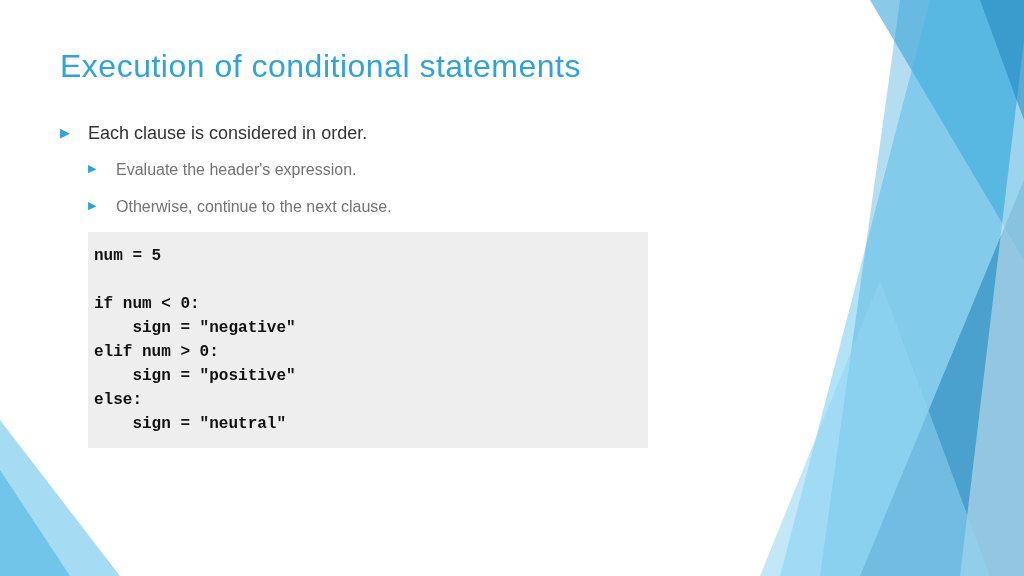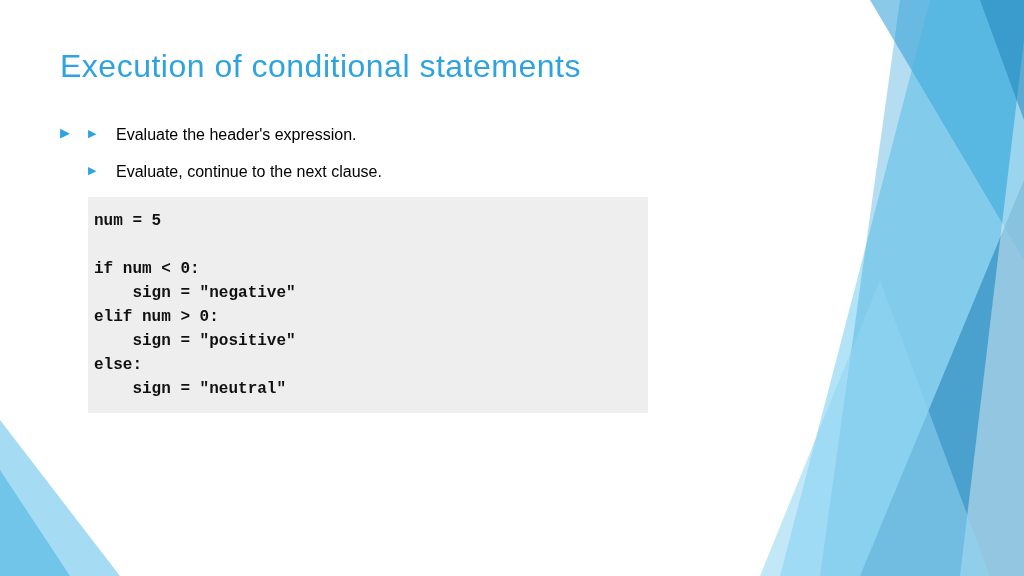--- a/index.html
+++ b/index.html
@@ -4,21 +4,21 @@
 <style>
   * { margin: 0; padding: 0; box-sizing: border-box; }
   html, body { width: 1024px; height: 576px; overflow: hidden; font-family: "Trebuchet MS", "Lucida Sans", Verdana, sans-serif; background: #fff; position: relative; }
   .slide { position: relative; width: 1024px; height: 576px; padding: 48px 60px 30px 60px; }
   .deco { position: absolute; inset: 0; pointer-events: none; overflow: hidden; }
   h1.title { color: #2fa3e0; font-weight: 400; font-size: 32px; letter-spacing: 0.5px; margin-bottom: 38px; }
   ul.lvl1 { list-style: none; }
   ul.lvl1 > li { position: relative; padding-left: 28px; color: #333; font-size: 18px; margin-bottom: 14px; }
   ul.lvl1 > li::before { content: "▶"; position: absolute; left: 0; top: 2px; color: #2fa3e0; font-size: 13px; }
   ul.lvl2 { list-style: none; margin-top: 14px; }
-  ul.lvl2 > li { position: relative; padding-left: 28px; color: #000000; font-size: 16px; line-height: 1.45; margin-bottom: 14px; }
+  ul.lvl2 > li { position: relative; padding-left: 28px; color: #737373; font-size: 16px; line-height: 1.45; margin-bottom: 14px; }
   ul.lvl2 > li::before { content: "▶"; position: absolute; left: 0; top: 3px; color: #2fa3e0; font-size: 11px; }
   .codeblock { background: #eeeeee; padding: 12px 6px; width: 560px; margin-left: 28px; margin-top: 6px; font-family: "Courier New", Courier, monospace; font-size: 16px; font-weight: bold; line-height: 1.5; white-space: pre; color: #111; }
 </style>
 </head>
 <body>
 
 <div class="slide">
 
   <svg class="deco" width="1024" height="576" viewBox="0 0 1024 576">
 
@@ -31,23 +31,24 @@
     <polygon points="760,576 880,280 990,576" fill="#8fd6f2" opacity="0.55"></polygon>
 
     <polygon points="0,420 0,576 120,576" fill="#7fcdee" opacity="0.7"></polygon>
     <polygon points="0,470 0,576 70,576" fill="#4fb6e3" opacity="0.6"></polygon>
   </svg>
 
   <h1 class="title">Execution of conditional statements</h1>
 
   <ul class="lvl1">
     <li>
+      <span>Each clause is considered in order.</span>
       <ul class="lvl2">
         <li><span>Evaluate the header's expression.</span></li>
-        <li><span>Evaluate, continue to the next clause.</span></li>
+        <li><span>Otherwise, continue to the next clause.</span></li>
       </ul>
     </li>
   </ul>
 
   <div class="codeblock">num = 5
 
 if num &lt; 0:
     sign = "negative"
 elif num &gt; 0:
     sign = "positive"

